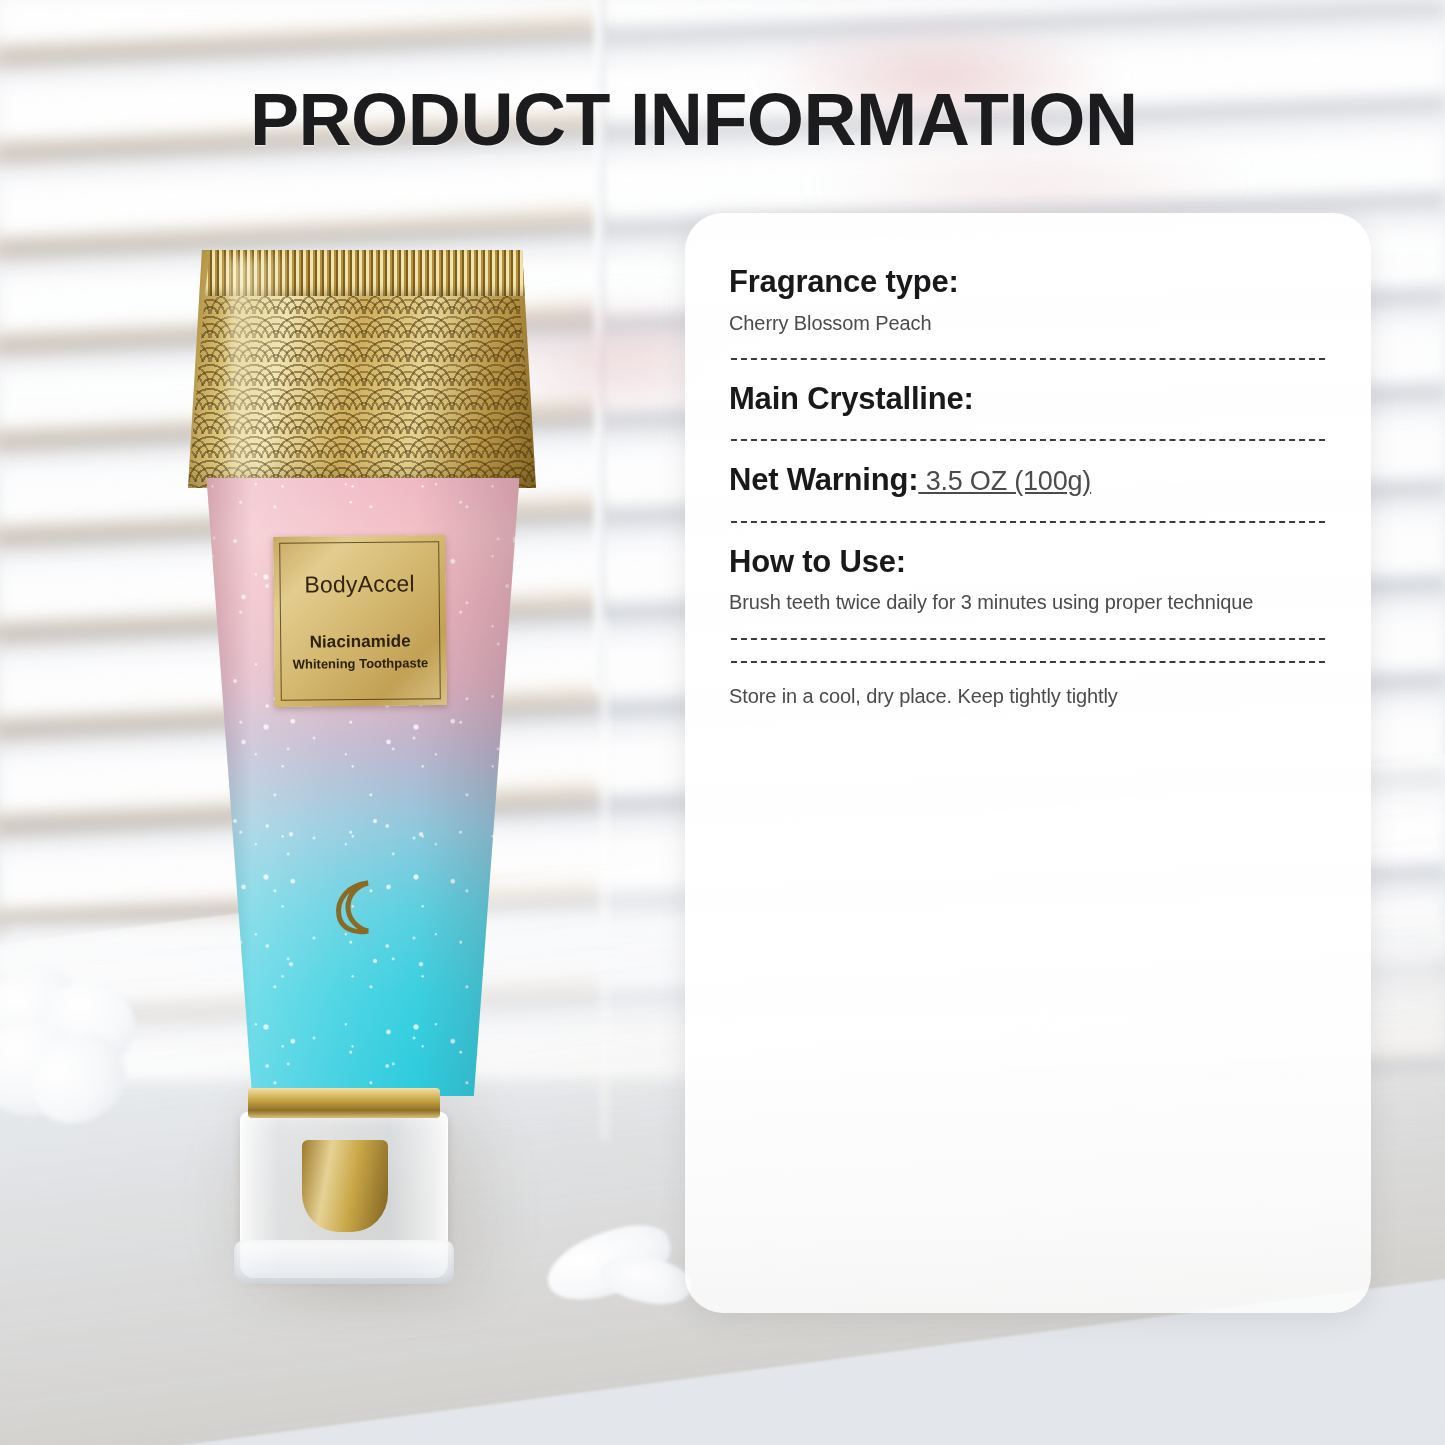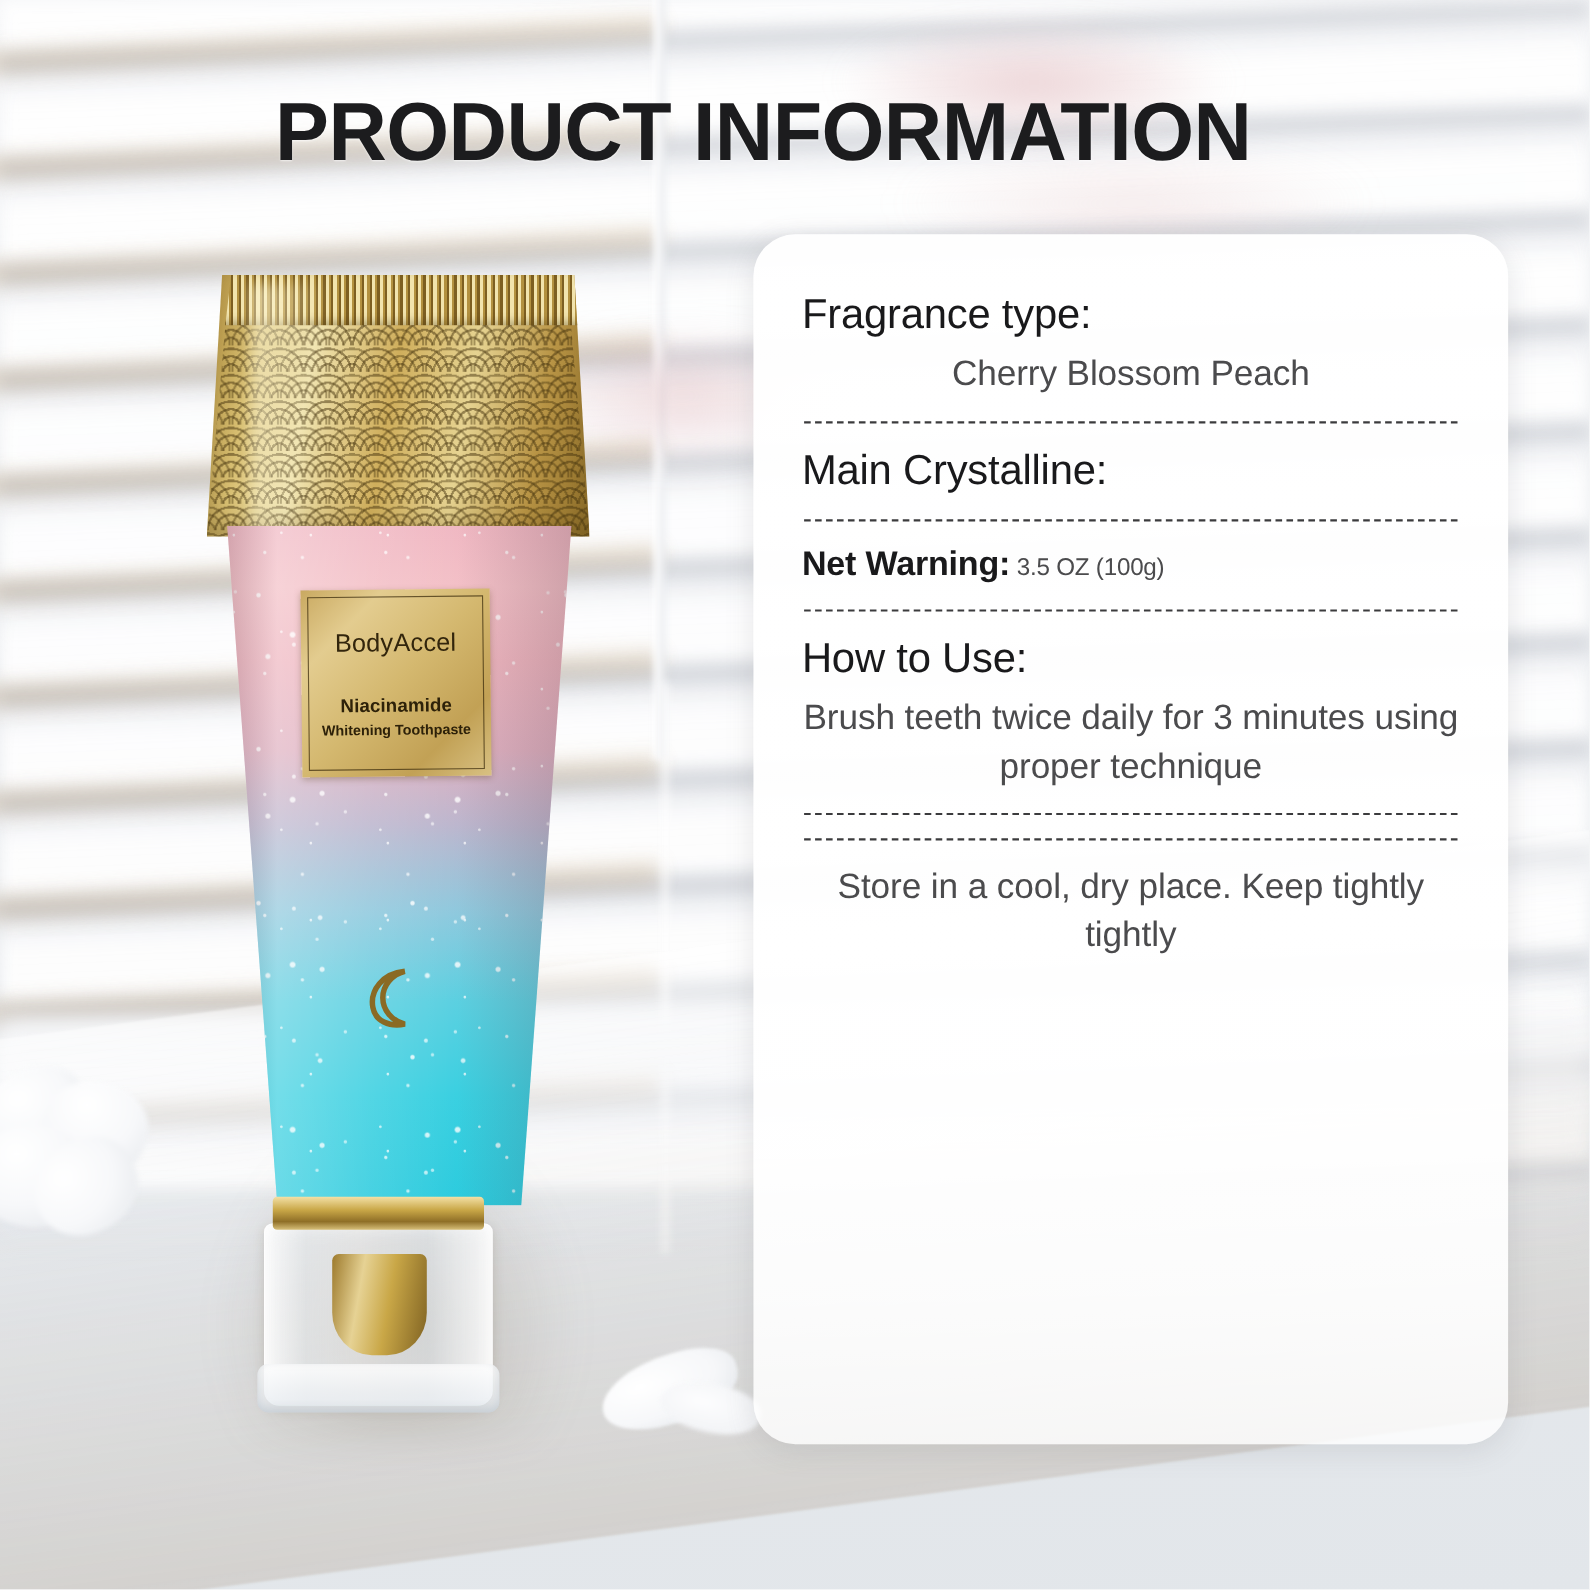--- a/index.html
+++ b/index.html
@@ -341,46 +341,46 @@
       rgba(255,255,255,0.80) 100%);
     border-radius:38px;
     box-shadow:0 6px 26px rgba(110,110,120,0.16);
     padding:50px 44px 0 44px;
     overflow:hidden;
   }
 
   .section { }
 
   .sec-head {
-    font-size:38px;
-    font-weight:normal;
+    font-size:31px;
+    font-weight:bold;
     color:#19191b;
     letter-spacing:-0.2px;
     line-height:1.22;
   }
   .sec-body {
-    font-size:32px;
+    font-size:20px;
     color:#4b4b4d;
     line-height:1.36;
     letter-spacing:-0.1px;
     margin-top:9px;
-    text-align:center;
   }
   
   .sec-inline {
     font-size:31px;
     font-weight:bold;
     color:#19191b;
     letter-spacing:-0.2px;
     line-height:1.25;
   }
   .sec-inline .val {
-    font-size:22px;
+    font-size:27px;
     font-weight:normal;
     color:#4b4b4d;
+    text-decoration:underline;
   }
 
   .divider {
     height:0;
     border-top:2.5px dashed #2b2b2d;
     margin:21px 2px 20px 2px;
     opacity:0.92;
   }
 </style>
 </head>

